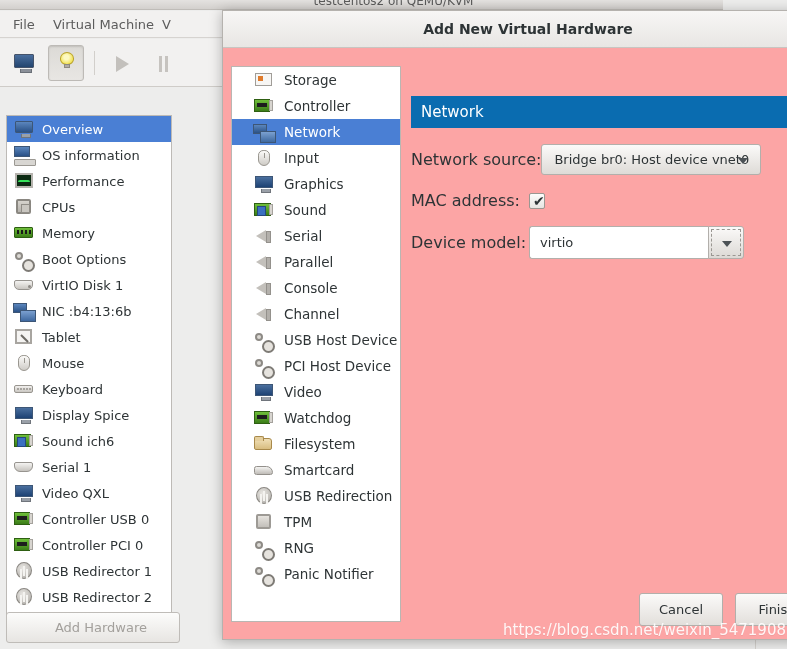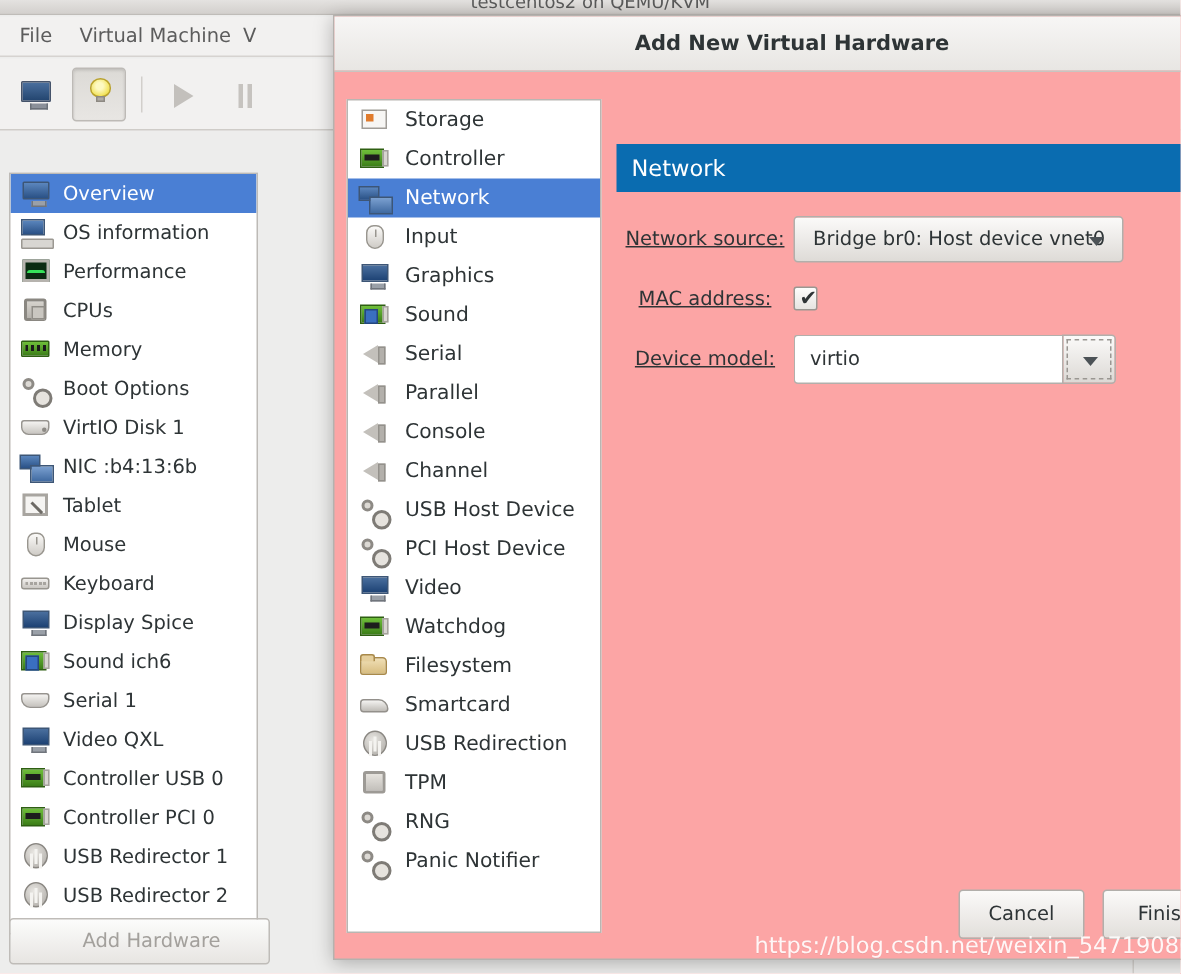--- a/index.html
+++ b/index.html
@@ -14,21 +14,21 @@
   }
 
   #root { position: relative; width: 787px; height: 649px; }
 
   
   #bg-window {
     position: absolute; left: 0; top: 0; width: 787px; height: 649px;
     background: #ededec;
   }
   .bg-titlebar {
-    position: absolute; left: 0; top: 0; width: 787px; height: 10px;
+    position: absolute; left: 0; top: 0; width: 723px; height: 10px;
     background: linear-gradient(#e4e2e0, #d3d0cd);
     border-bottom: 1px solid #bfbcb8;
     overflow: hidden;
     padding-left: 31px;
   }
   .bg-title-text {
     position: absolute; left: 0; top: -6px; width: 787px;
     text-align: center; font-size: 12px; color: #5a5a5a;
     white-space: nowrap;
   }
@@ -248,40 +248,40 @@
 
   .dlg-body { position: relative; height: 592px; }
 
   .hw-type-list {
     position: absolute; left: 8px; top: 18px; width: 170px; height: 556px;
     background: #ffffff; border: 1px solid #b9b6b2;
     overflow: hidden;
   }
   .type-row {
     display: flex; align-items: center; height: 26px;
-    padding-left: 7px; font-size: 13.5px; color: #2e3436;
+    padding-left: 21px; font-size: 13.5px; color: #2e3436;
     white-space: nowrap;
   }
   .type-row.selected { background: #4a7fd4; color: #ffffff; }
   .type-ico { position: relative; width: 22px; height: 18px; margin-right: 9px; flex: 0 0 22px; }
 
   .panel {
     position: absolute; left: 188px; top: 48px; width: 410px;
   }
   .panel-header {
     height: 32px; background: #0a6cb0;
     color: #ffffff; font-size: 15px;
     display: flex; align-items: center; padding-left: 10px;
   }
   .field-row {
     display: flex; align-items: center; margin-top: 16px;
   }
   .field-label {
-    font-size: 13px; color: #2e3436; text-align: center;
-    flex: 0 0 118px; white-space: nowrap; text-decoration: underline;
+    font-size: 16px; color: #2e3436; text-align: left;
+    flex: 0 0 118px; white-space: nowrap;
   }
   .combo {
     position: relative; height: 31px;
     background: linear-gradient(#fbfaf9, #dedbd7);
     border: 1px solid #b2afab; border-radius: 3px;
     display: flex; align-items: center;
     padding-left: 12px; font-size: 13px; color: #2e3436;
   }
   #network-source-combo { width: 220px; }
   .combo-arrow {

